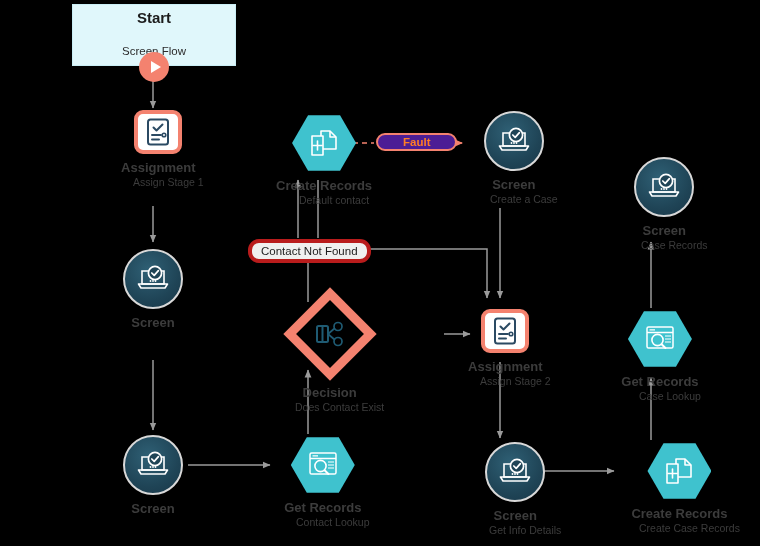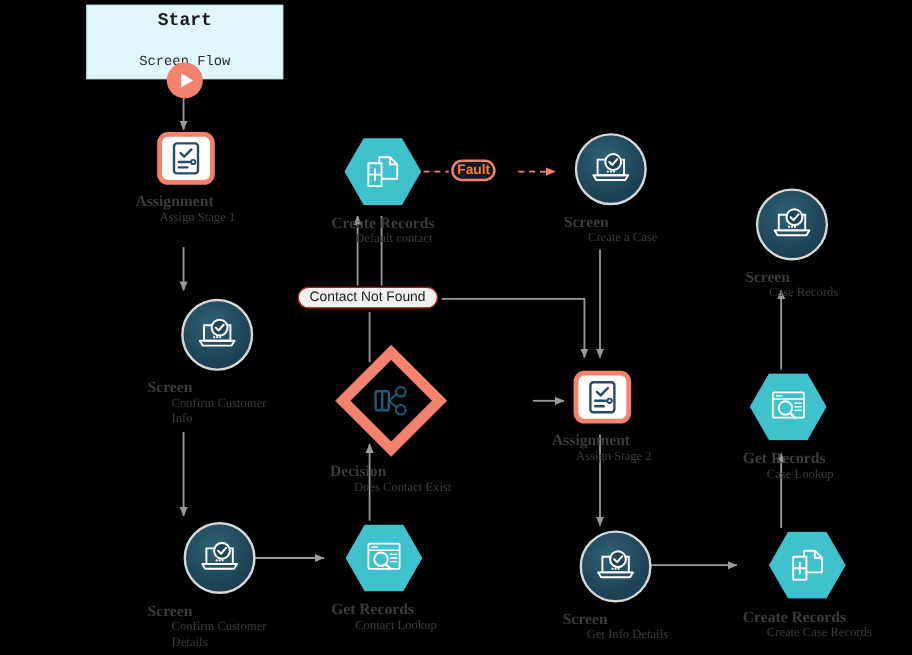--- a/index.html
+++ b/index.html
@@ -7,21 +7,21 @@
        font-family:"Liberation Sans","DejaVu Sans",sans-serif;}
   #canvas{position:relative;width:760px;height:546px;background:#000;}
 
   svg.edges{position:absolute;left:0;top:0;width:760px;height:546px;overflow:visible;}
 
   
   .node{position:absolute;display:flex;flex-direction:column;align-items:center;}
 
   
   .start-box{width:162px;height:60px;background:#e0f7fb;border:1px solid #c9eef5;
-             display:flex;flex-direction:column;align-items:center;justify-content:center;font-family:Liberation Mono, monospace;}
+             display:flex;flex-direction:column;align-items:center;justify-content:center;}
   .start-title{font-size:15px;font-weight:bold;color:#1b1b1b;line-height:1.1;}
   .start-sub{font-size:11.5px;color:#2b2b2b;line-height:1.35;margin-top:18px;}
   .play-btn{position:absolute;left:50%;top:48px;transform:translateX(-50%);
             width:30px;height:30px;border-radius:50%;background:#f4826f;
             display:flex;align-items:center;justify-content:center;}
   .play-tri{width:0;height:0;border-left:10px solid #fff;border-top:6px solid transparent;
             border-bottom:6px solid transparent;margin-left:3px;}
 
   
   .shape{position:relative;display:flex;align-items:center;justify-content:center;}
@@ -34,30 +34,30 @@
   .hex{width:64px;height:58px;background:#3fc2ce;
        clip-path:polygon(25% 2%,75% 2%,100% 50%,75% 98%,25% 98%,0% 50%);
        display:flex;align-items:center;justify-content:center;}
   .dia{width:66px;height:66px;background:#f4826f;transform:rotate(45deg);
        display:flex;align-items:center;justify-content:center;}
   .dia-inner{width:48px;height:48px;background:#000;display:flex;
              align-items:center;justify-content:center;}
   .dia-ico{transform:rotate(-45deg);}
 
   
-  .cap{margin-top:6px;text-align:left;line-height:1.18;font-family:Liberation Serif, serif;}
+  .cap{margin-top:6px;text-align:center;line-height:1.18;}
   .cap-title{font-size:13px;font-weight:bold;color:#3c3c3c;white-space:nowrap;}
   .cap-sub{font-size:10.5px;color:#3c3c3c;margin-top:1px;margin-left:20px;}
 
   
   .pill{position:absolute;background:#f0f0ef;border-radius:11px;
         padding:2px 9px;font-size:11.5px;color:#1d1d1d;white-space:nowrap;
-        border:1px solid #b91c1c;}
-  .pill-fault{position:absolute;background:#0f172a;border:2px solid #f4826f;border-radius:12px;
-              padding:1px 3px;font-size:11.5px;font-weight:bold;color:#ff7d26;white-space:nowrap;}
+        border:4px solid #b91c1c;}
+  .pill-fault{position:absolute;background:#4c1d95;border:2px solid #f4826f;border-radius:12px;
+              padding:1px 25px;font-size:11.5px;font-weight:bold;color:#ff7d26;white-space:nowrap;}
 </style>
 </head>
 <body>
 
 <div id="canvas">
 
   <svg class="edges">
     <defs>
       <marker id="ah" markerWidth="9" markerHeight="9" refX="7.5" refY="4" orient="auto" markerUnits="userSpaceOnUse">
         <path d="M0,0.6 L8,4 L0,7.4 z" fill="#9a9a9a"></path>
@@ -143,39 +143,37 @@
         <path d="M2.5 19 h29 l-2.5 4 h-24 z" fill="none" stroke="#fff" stroke-width="1.6" stroke-linejoin="round"></path>
         <circle cx="19" cy="8" r="6.6" fill="#1f4456" stroke="#fff" stroke-width="1.7"></circle>
         <path d="M15.8 8 L18.2 10.4 L22.4 5.6" fill="none" stroke="#fff" stroke-width="1.7" stroke-linecap="round" stroke-linejoin="round"></path>
         <circle cx="14.5" cy="16" r="0.9" fill="#fff"></circle>
           <circle cx="17" cy="16" r="0.9" fill="#fff"></circle>
           <circle cx="19.5" cy="16" r="0.9" fill="#fff"></circle>
       </svg>
     </div>
     <div class="cap">
       <div class="cap-title">Screen</div>
-      <div class="cap-sub" style="max-width:96px;">Confirm Customer Info</div>
     </div>
   </div>
 
   <div class="node" style="left:123px;top:435px;">
     <div class="shape circ-screen">
       <svg width="34" height="28" viewBox="0 0 34 28">
         <path d="M6 6 h22 v13 h-22 z" fill="none" stroke="#fff" stroke-width="1.6"></path>
         <path d="M2.5 19 h29 l-2.5 4 h-24 z" fill="none" stroke="#fff" stroke-width="1.6" stroke-linejoin="round"></path>
         <circle cx="19" cy="8" r="6.6" fill="#1f4456" stroke="#fff" stroke-width="1.7"></circle>
         <path d="M15.8 8 L18.2 10.4 L22.4 5.6" fill="none" stroke="#fff" stroke-width="1.7" stroke-linecap="round" stroke-linejoin="round"></path>
         <circle cx="14.5" cy="16" r="0.9" fill="#fff"></circle>
           <circle cx="17" cy="16" r="0.9" fill="#fff"></circle>
           <circle cx="19.5" cy="16" r="0.9" fill="#fff"></circle>
       </svg>
     </div>
     <div class="cap">
       <div class="cap-title">Screen</div>
-      <div class="cap-sub" style="max-width:100px;">Confirm Customer Details</div>
     </div>
   </div>
 
   <div class="node" style="left:276px;top:436px;">
     <div class="shape hex">
       <svg width="30" height="28" viewBox="0 0 30 28">
         <rect x="2" y="2" width="26" height="21" rx="1.6" fill="none" stroke="#fff" stroke-width="1.5"></rect>
         <line x1="2" y1="7.5" x2="28" y2="7.5" stroke="#fff" stroke-width="1.3"></line>
         <line x1="4.5" y1="4.8" x2="10" y2="4.8" stroke="#fff" stroke-width="1.2"></line>
         <line x1="20" y1="11" x2="26" y2="11" stroke="#fff" stroke-width="1.2"></line>

